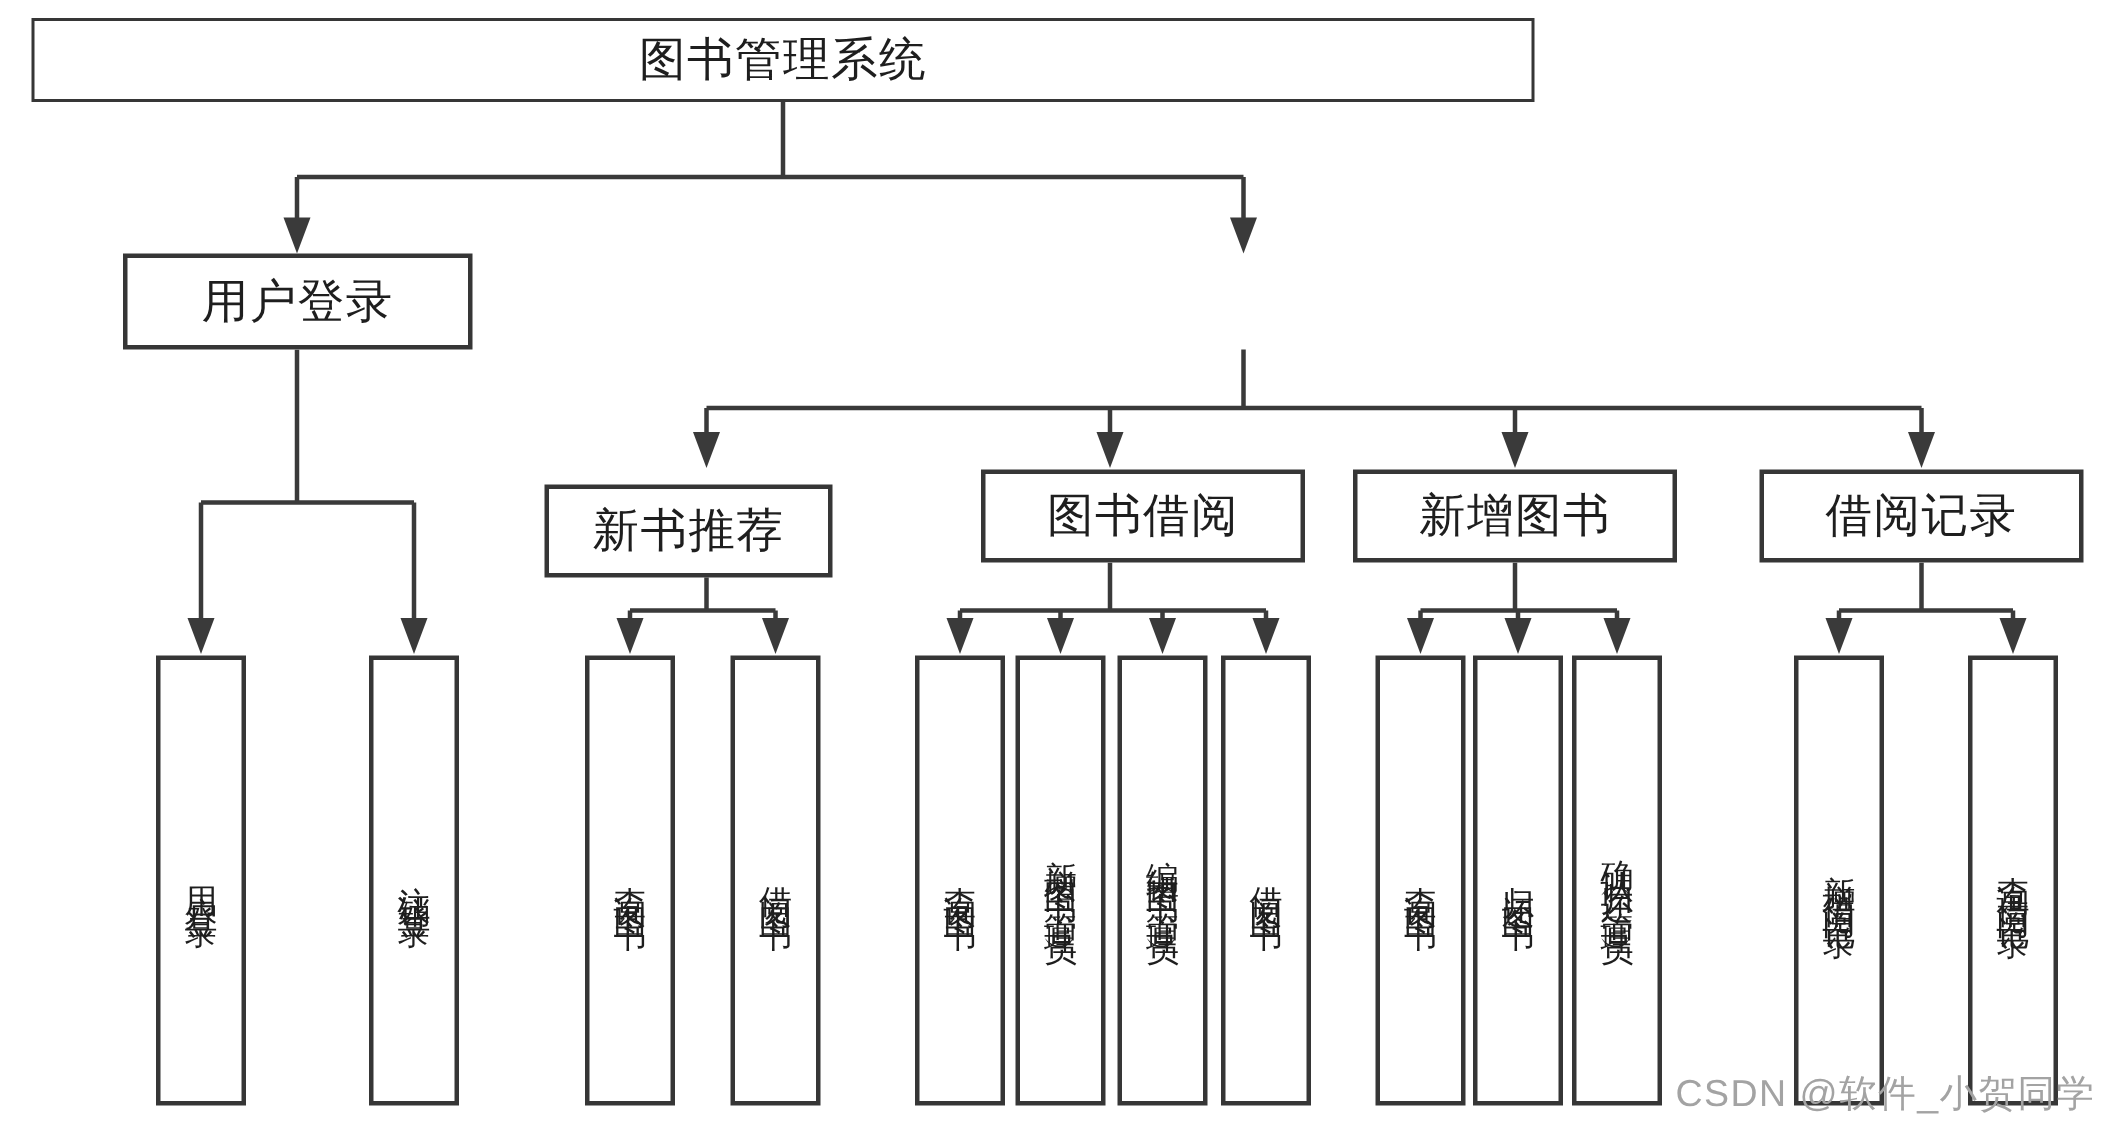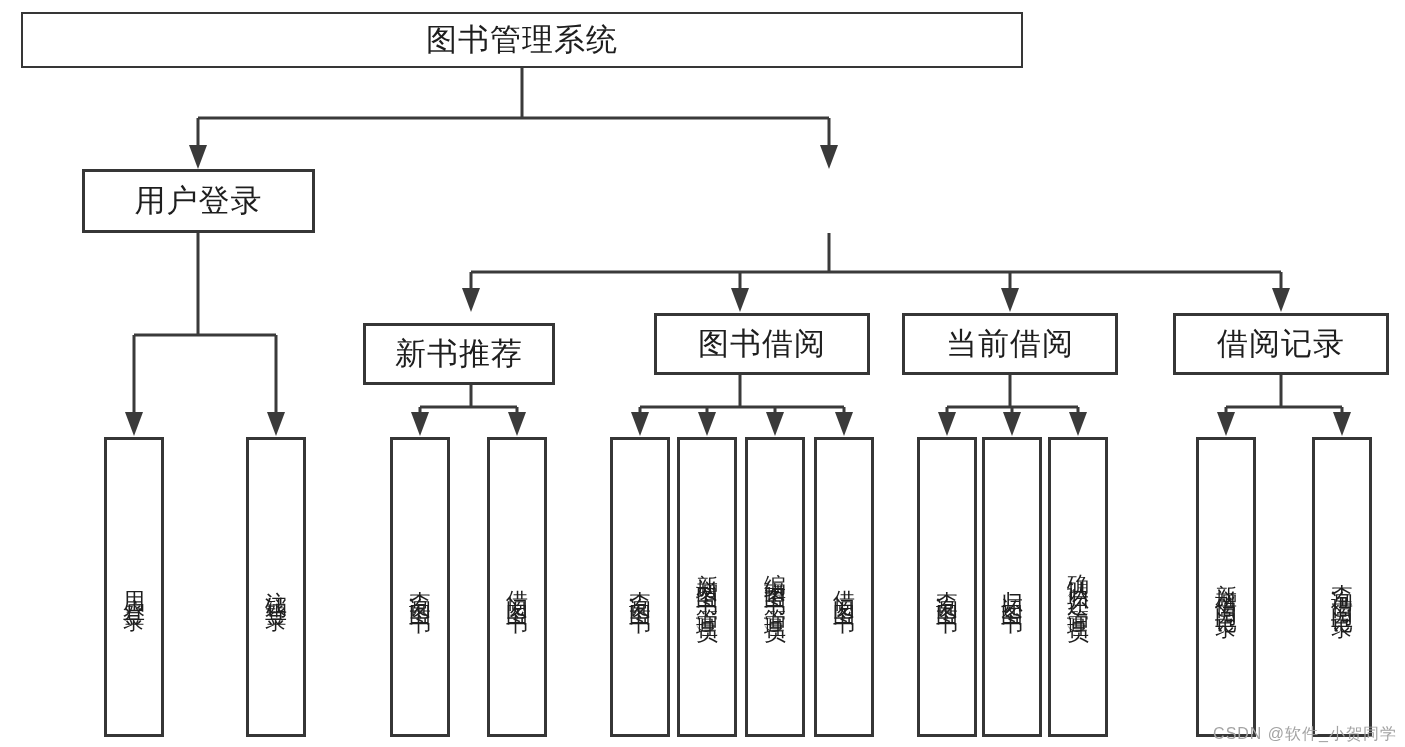--- a/index.html
+++ b/index.html
@@ -49,21 +49,21 @@
     text-orientation: mixed;
     font-size: 22px;
     letter-spacing: 7px;
     line-height: 1;
     white-space: nowrap;
   }
   .watermark {
     position: absolute;
     right: 8px;
     bottom: 2px;
-    font-size: 16px;
+    font-size: 25px;
     color: #a3a3a3;
     letter-spacing: 1px;
     z-index: 3;
   }
 </style>
 </head>
 <body>
 
 <div class="stage">
 
@@ -98,21 +98,21 @@
       <polygon points="1333,412 1351,412 1342,436"></polygon>
     </g>
   </svg>
 
   <div class="node root" style="left:21px; top:12px; width:1002px; height:56px;">图书管理系统</div>
 
   <div class="node" style="left:82px; top:169px; width:233px; height:64px;">用户登录</div>
 
   <div class="node" style="left:363px; top:323px; width:192px; height:62px;font-family:Liberation Serif, serif;">新书推荐</div>
   <div class="node" style="left:632px; top:313px; width:216px; height:62px;margin-left:22px;">图书借阅</div>
-  <div class="node" style="left:902px; top:313px; width:216px; height:62px;">当前借阅</div>
+  <div class="node" style="left:902px; top:313px; width:216px; height:62px;">新增图书</div>
   <div class="node" style="left:1173px; top:313px; width:216px; height:62px;">借阅记录</div>
 
   <div class="leaf" style="left:104px;">
     <span>用户登录</span>
   </div>
   <div class="leaf" style="left:246px;">
     <span>注销登录</span>
   </div>
 
   <div class="leaf" style="left:390px;">

